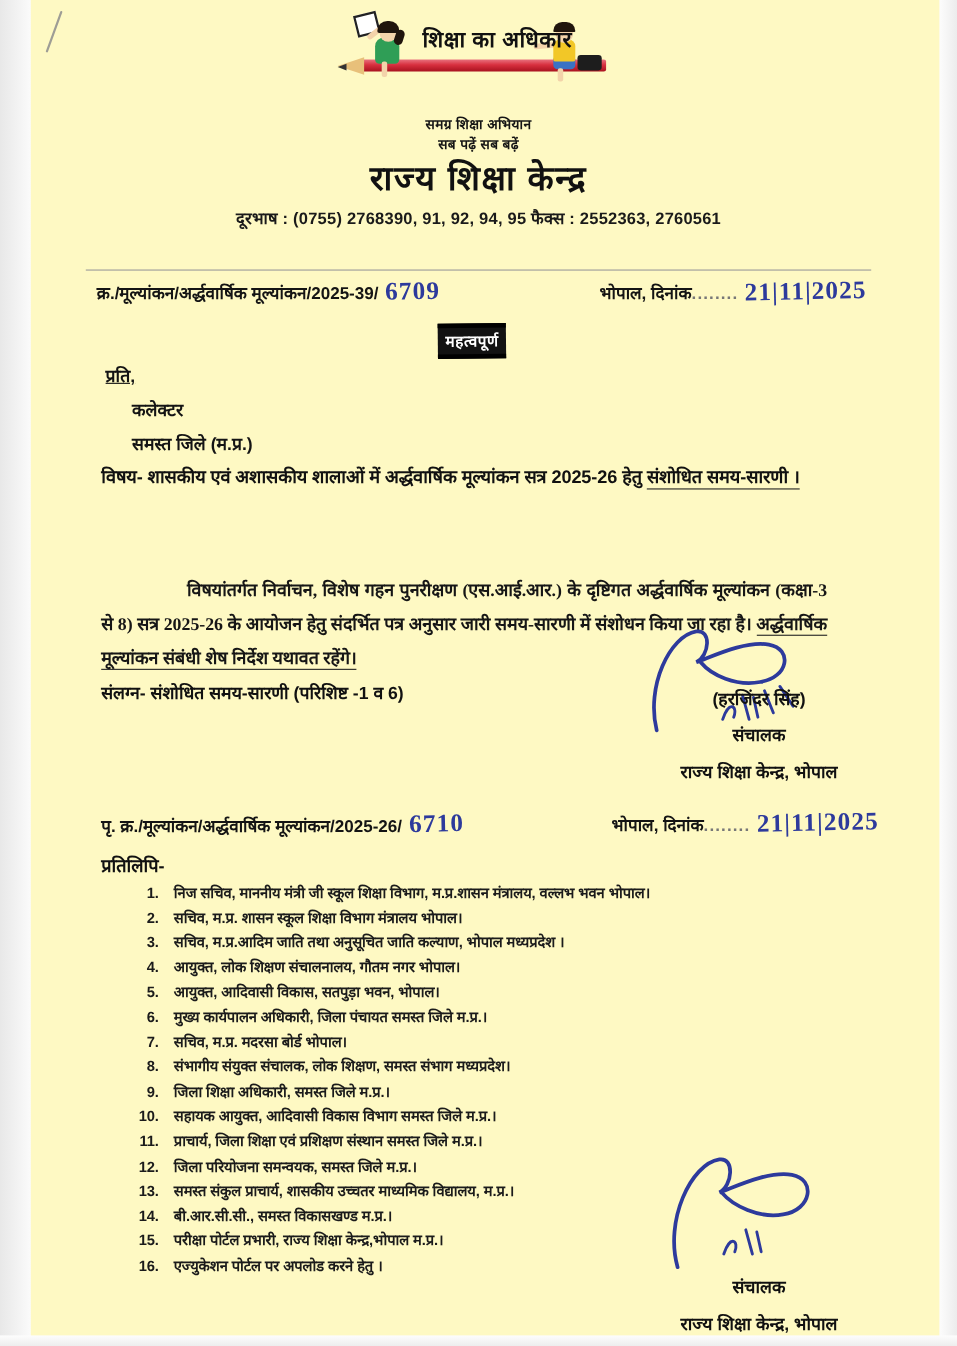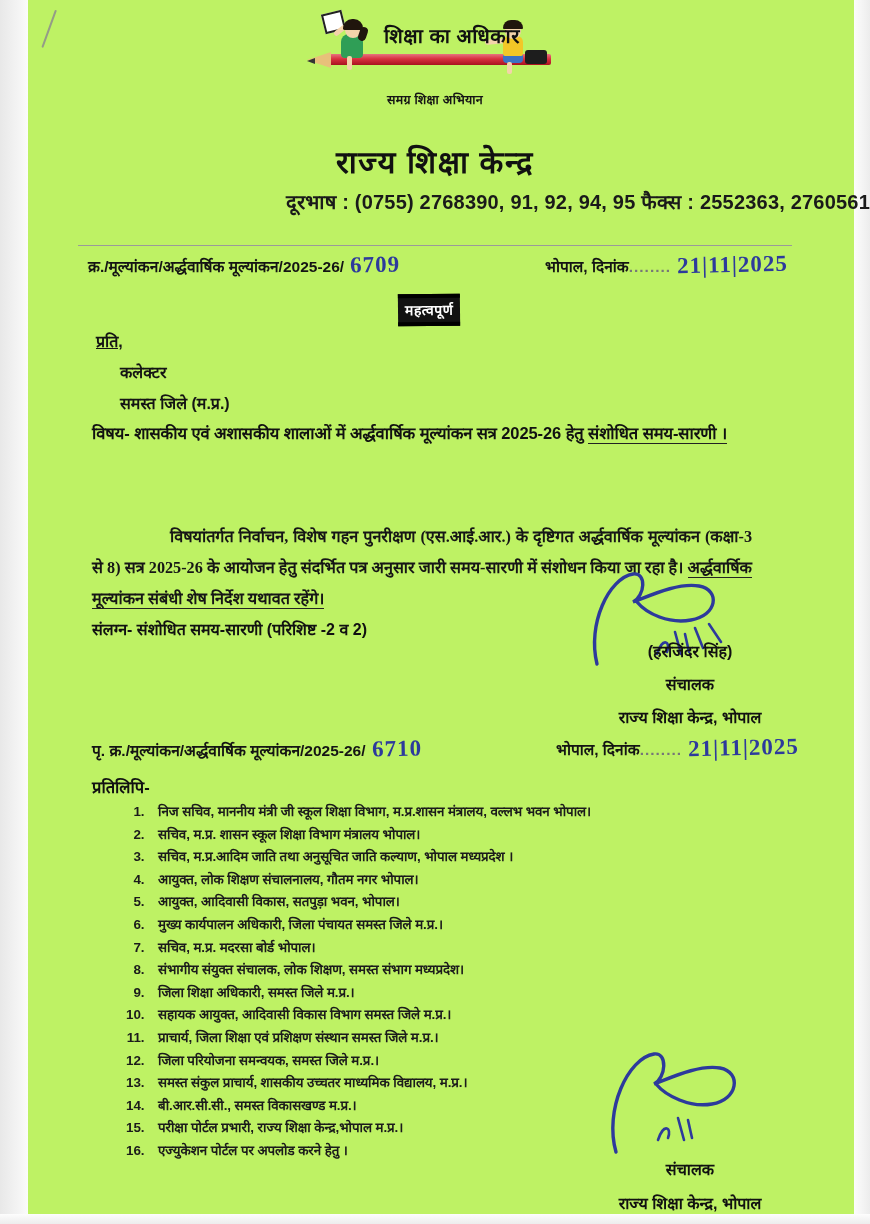--- a/index.html
+++ b/index.html
@@ -6,21 +6,21 @@
   html, body {
     margin: 0;
     padding: 0;
     background: #ffffff;
   }
   #page {
     position: relative;
     width: 870px;
     height: 1224px;
     margin: 0 auto;
-    background: #bef264;
+    background: #fef9c3;
     overflow: hidden;
     font-family: "Liberation Serif", "DejaVu Serif", serif;
     color: #1a1a1a;
     -webkit-font-smoothing: antialiased;
   }
   
   .scan-edge-left {
     position: absolute;
     left: 0; top: 0;
     width: 28px; height: 1224px;
@@ -176,21 +176,21 @@
     position: absolute; left: 222px; top: 54px;
     width: 5px; height: 12px;
     background: #f3d3aa; border-radius: 2px;
   }
   .logo-sub1, .logo-sub2 {
     font-family: "Liberation Sans", sans-serif;
     font-weight: 700;
     color: #151515;
     letter-spacing: .3px;
   }
-  .logo-sub1 { font-size: 12.5px; margin-top: 1px; }
+  .logo-sub1 { font-size: 12.5px; margin-top: 13px; }
   .logo-sub2 { font-size: 12.5px; margin-top: 1px; }
 
   
   .letterhead {
     position: absolute;
     left: 0; top: 140px;
     width: 870px;
     text-align: center;
   }
   .org-name {
@@ -204,25 +204,24 @@
     font-family: "Liberation Sans", sans-serif;
     font-weight: 600;
     font-size: 16.5px;
     margin-top: 9px;
     color: #1a1a1a;
     letter-spacing: .2px;
   }
   .org-phone {
     font-family: "Liberation Sans", sans-serif;
     font-weight: 600;
-    font-size: 20px;
+    font-size: 15px;
     margin-top: 6px;
     color: #1a1a1a;
     letter-spacing: .2px;
-    text-align: right;
   }
 
   .head-rule {
     position: absolute;
     left: 78px; top: 245px;
     width: 714px; height: 1px;
     background: #9a9a9a;
   }
 
   
@@ -313,21 +312,21 @@
   .body-para .u { border-bottom: 1.4px solid #222; }
   .enclosure {
     position: absolute; left: 92px; top: 618px;
     font-family: "Liberation Sans", sans-serif;
     font-weight: 700; font-size: 16px; color: #111;
   }
 
   
   .sig-svg-1 { position: absolute; left: 585px; top: 562px; }
   .sig-block-1 {
-    position: absolute; left: 540px; top: 640px;
+    position: absolute; left: 540px; top: 624px;
     width: 300px; text-align: center;
     font-family: "Liberation Sans", sans-serif;
     font-weight: 700; color: #111;
   }
   .sig-name { font-size: 16px; }
   .sig-desig { font-size: 16px; margin-top: 11px; }
   .sig-office { font-size: 16px; margin-top: 11px; }
   .sig-date-row {
     position: absolute; left: 556px; top: 735px;
     font-family: "Liberation Sans", sans-serif;
@@ -399,32 +398,33 @@
       <div class="boy-arm"></div>
       <div class="boy-shorts"></div>
       <div class="boy-body"></div>
       <div class="boy-leg"></div>
       <div class="boy-head"></div>
       <div class="boy-hair"></div>
 
       <div class="logo-title">शिक्षा का अधिकार</div>
     </div>
     <div class="logo-sub1">समग्र शिक्षा अभियान</div>
+    <div class="logo-sub2">सब पढ़ें सब बढ़ें</div>
   </div>
 
   <div class="letterhead">
     <div class="org-name">राज्य शिक्षा केन्द्र</div>
     <div class="org-phone">दूरभाष : (0755) 2768390, 91, 92, 94, 95 फैक्स : 2552363, 2760561</div>
   </div>
 
   <div class="head-rule"></div>
 
   <div class="ref-row">
     <div class="ref-no">
-      <span>क्र./मूल्यांकन/अर्द्धवार्षिक मूल्यांकन/2025-26/</span><span class="hand">6709</span>
+      <span>क्र./मूल्यांकन/अर्द्धवार्षिक मूल्यांकन/2025-39/</span><span class="hand">6709</span>
     </div>
     <div class="ref-date">
       <span>भोपाल, दिनांक</span><span class="dots">........</span><span class="hand">21|11|2025</span>
     </div>
   </div>
 
   <div class="stamp">महत्वपूर्ण</div>
 
   <div class="to-block">
     <div class="to-label">प्रति,</div>
@@ -435,21 +435,21 @@
   <div class="subject">
     <span>विषय-</span>
     <span>शासकीय एवं अशासकीय शालाओं में अर्द्धवार्षिक मूल्यांकन सत्र 2025-26 हेतु </span><span class="underline">संशोधित समय-सारणी ।</span>
   </div>
 
 
   <div class="body-para">
     <span>विषयांतर्गत निर्वाचन, विशेष गहन पुनरीक्षण (एस.आई.आर.) के दृष्टिगत अर्द्धवार्षिक मूल्यांकन (कक्षा-3 से 8) सत्र 2025-26 के आयोजन हेतु संदर्भित पत्र अनुसार जारी समय-सारणी में संशोधन किया जा रहा है। </span><span class="u">अर्द्धवार्षिक मूल्यांकन संबंधी शेष निर्देश यथावत रहेंगे।</span>
   </div>
 
-  <div class="enclosure">संलग्न- संशोधित समय-सारणी (परिशिष्ट -2 व 2)</div>
+  <div class="enclosure">संलग्न- संशोधित समय-सारणी (परिशिष्ट -1 व 6)</div>
 
   <svg class="sig-svg-1" width="170" height="110" viewBox="0 0 170 110">
     <path d="M12 102 C 2 62, 24 16, 48 12 C 62 10, 60 34, 48 40 C 60 36, 92 20, 114 24
              C 136 28, 132 54, 106 58 C 84 62, 62 52, 52 40" fill="none" stroke="#2d3a9c" stroke-width="3.4" stroke-linecap="round"></path>
     <path d="M72 92 C 78 74, 86 80, 82 90 M90 70 L96 92 M100 72 L104 90 M110 66 L118 86 M124 62 L136 80" fill="none" stroke="#2d3a9c" stroke-width="2.6" stroke-linecap="round"></path>
   </svg>
 
   <div class="sig-block-1">
     <div class="sig-name">(हरजिंदर सिंह)</div>
     <div class="sig-desig">संचालक</div>

